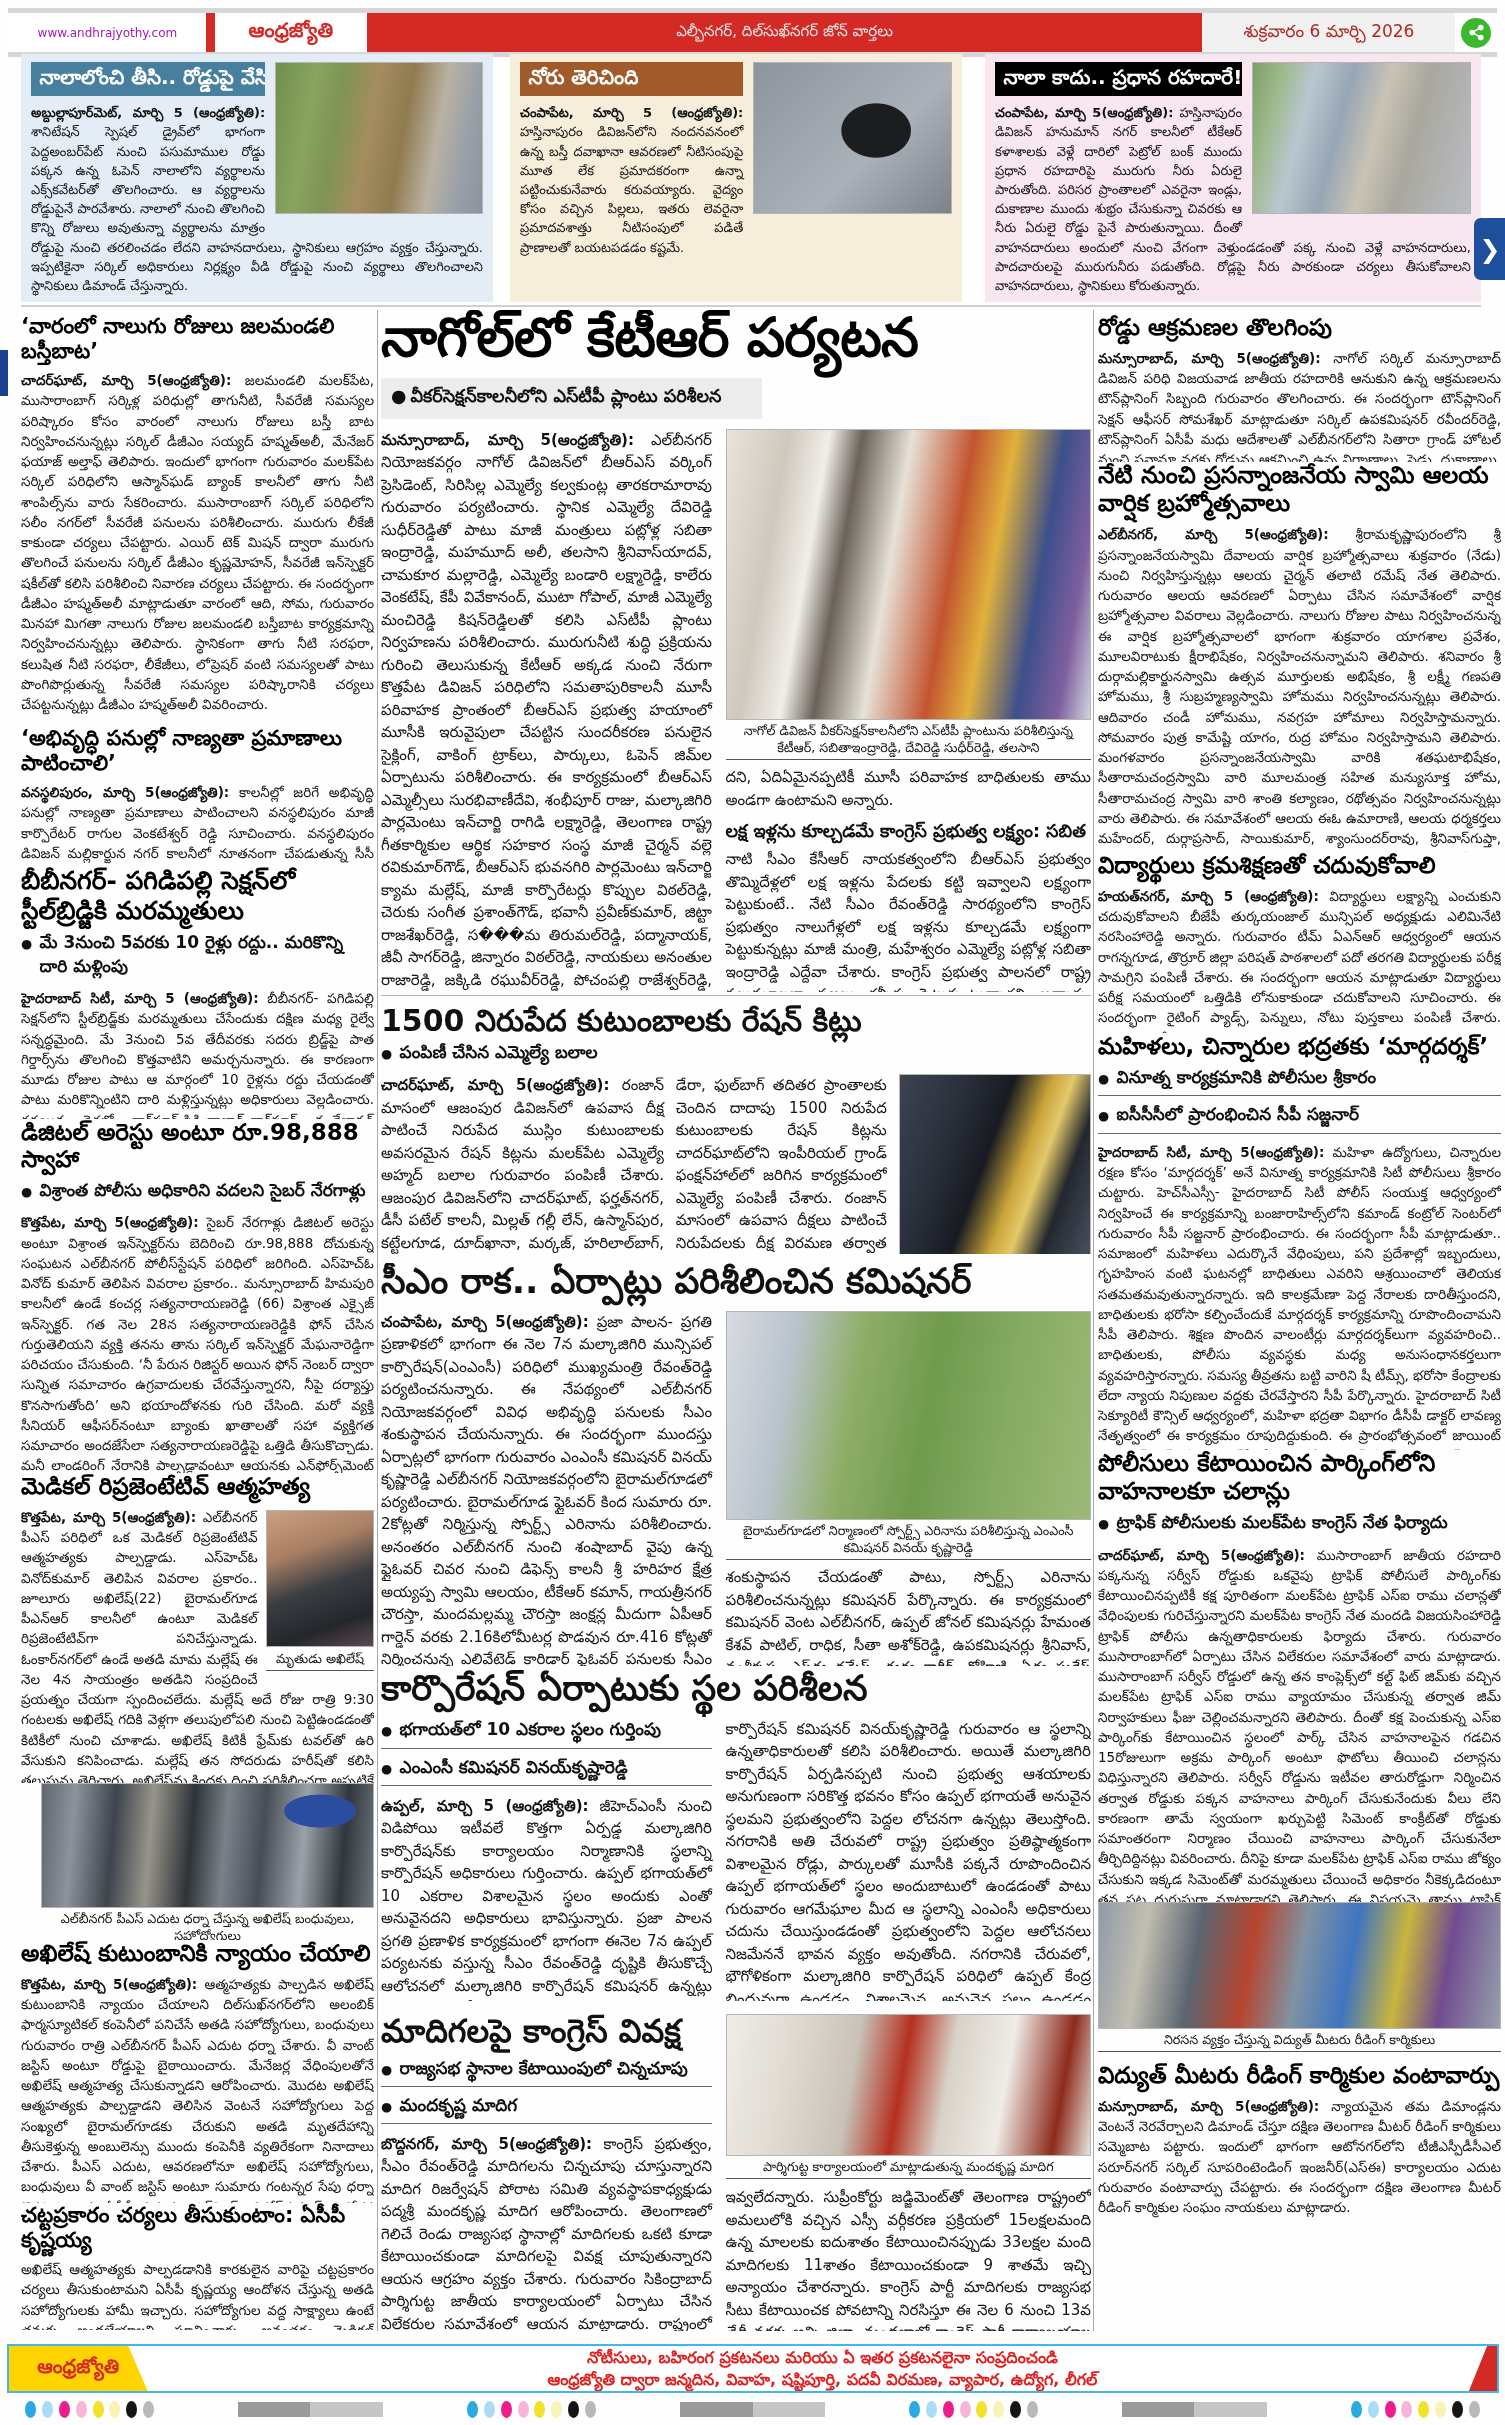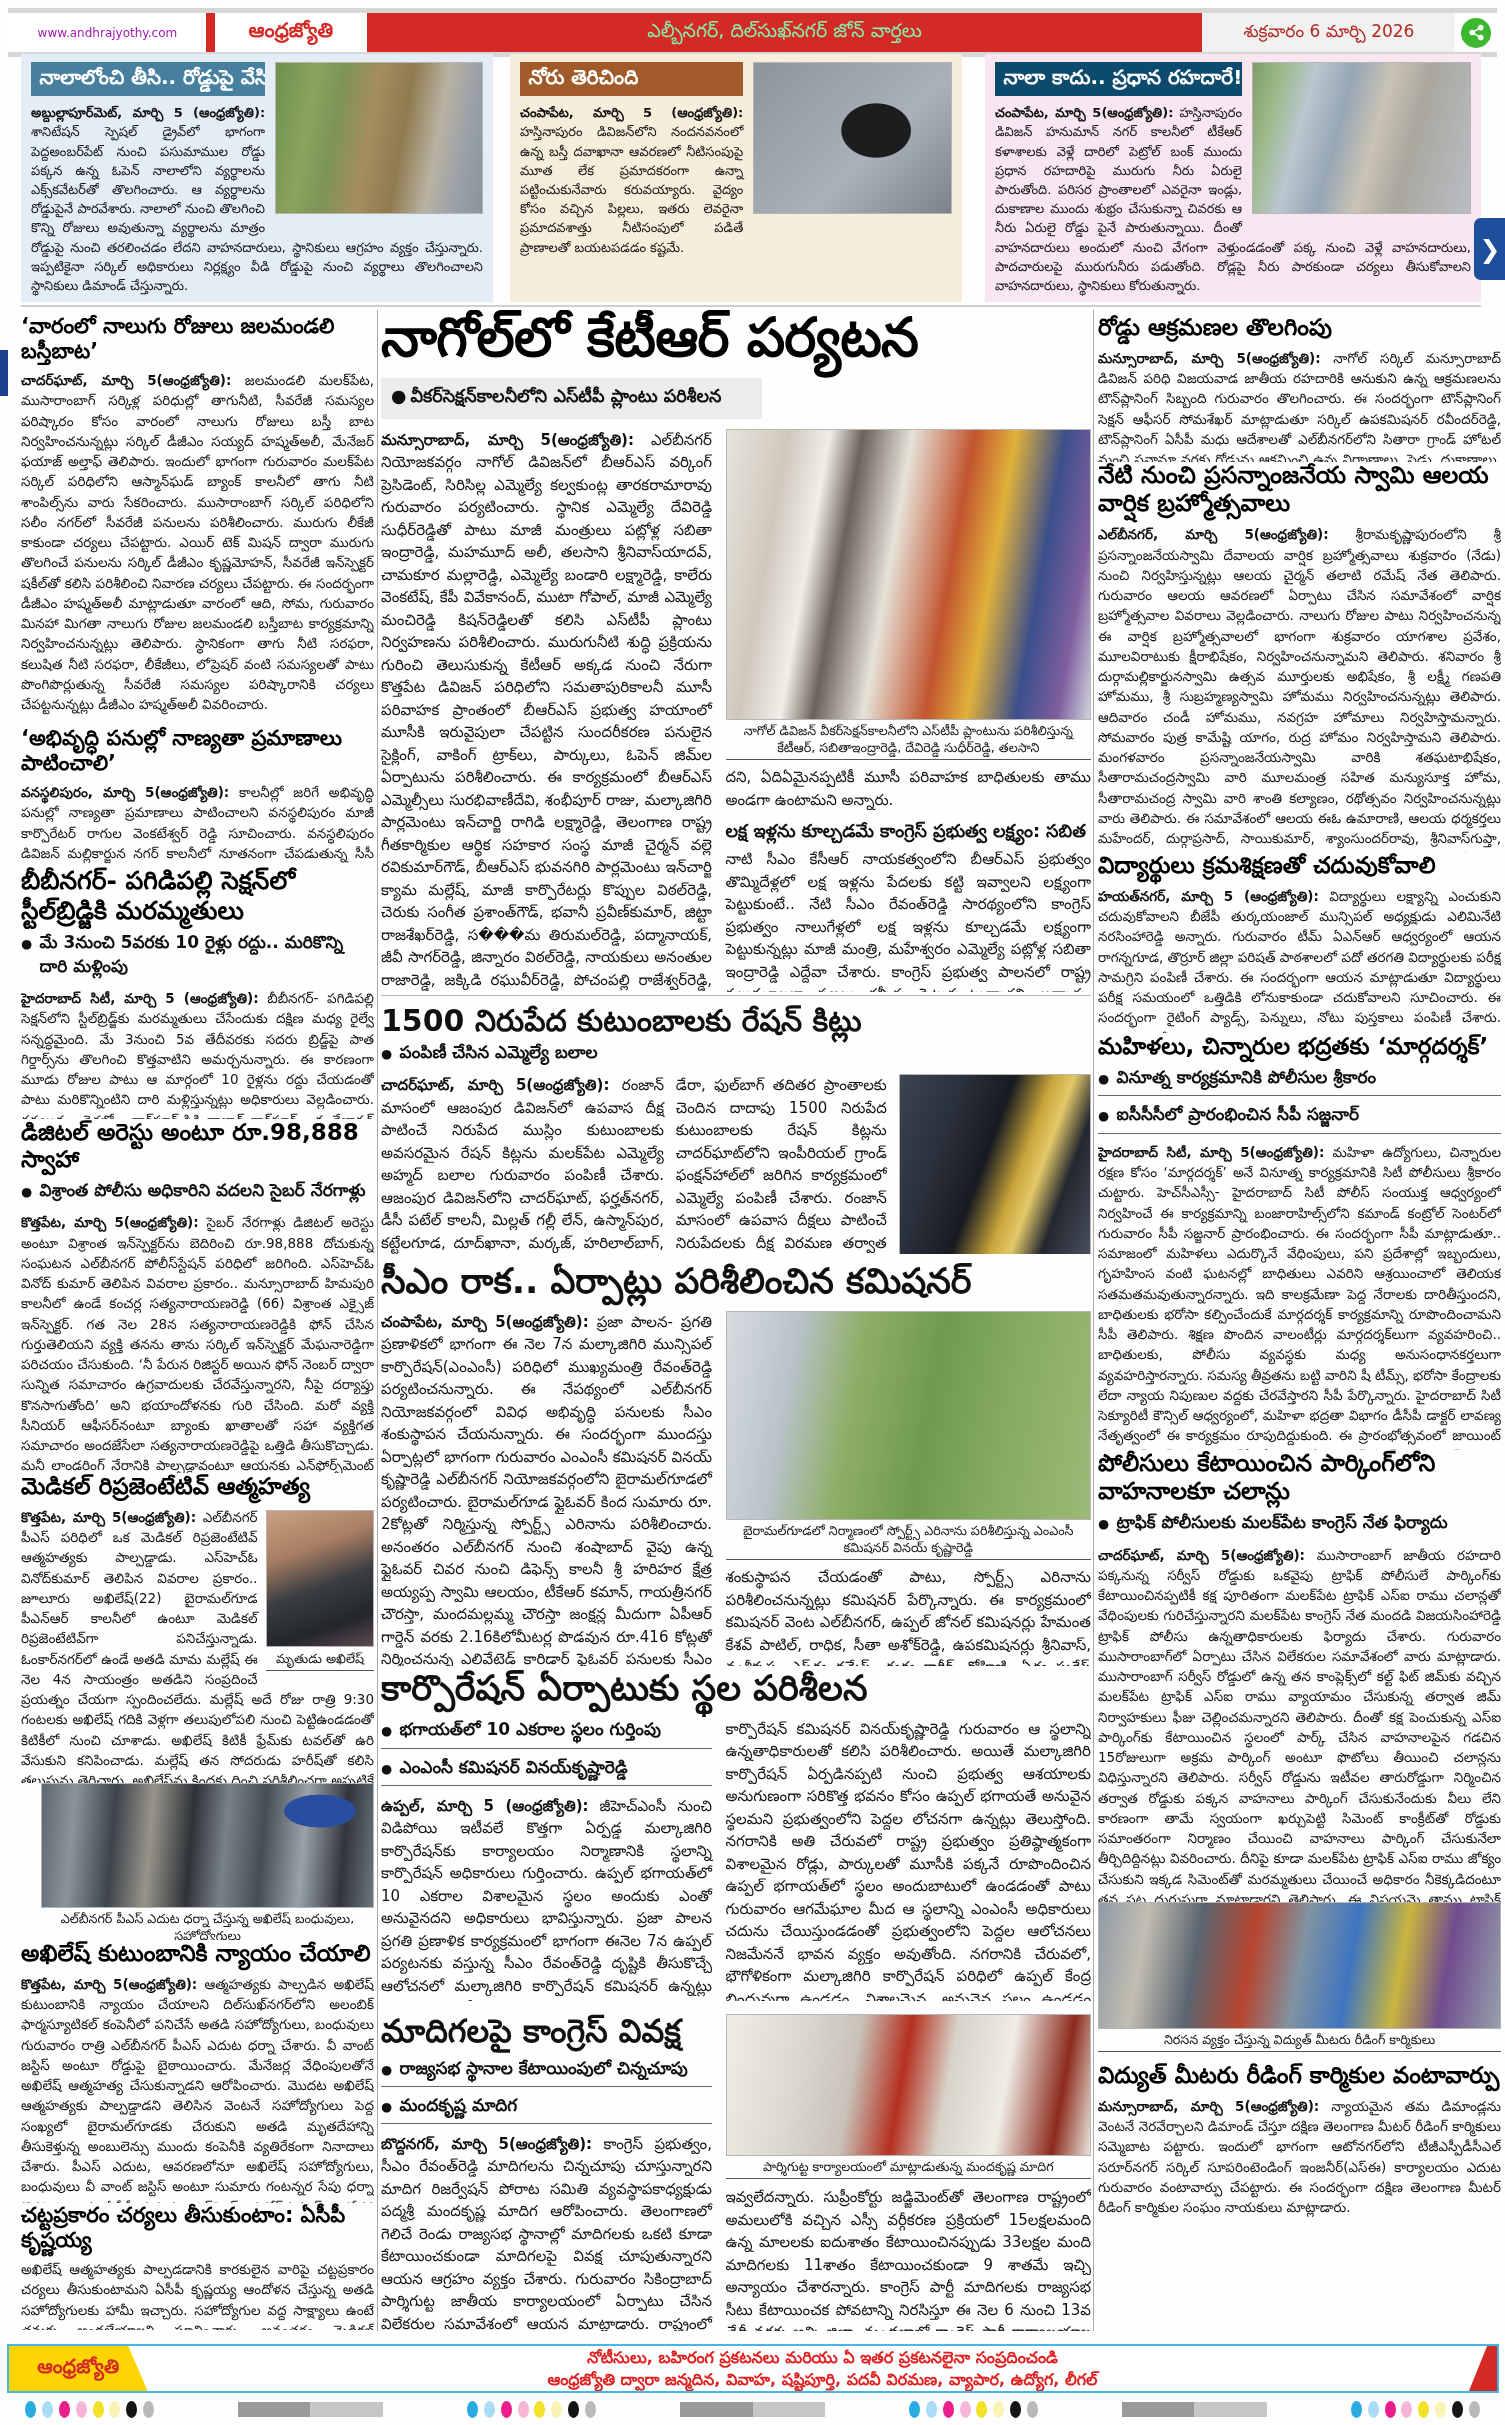--- a/index.html
+++ b/index.html
@@ -5,35 +5,35 @@
   html,body{margin:0;padding:0;background:#e8e8e8;}
   .page{position:relative;width:1506px;height:2426px;background:#fefefe;overflow:hidden;
         font-family:"DejaVu Sans","Liberation Sans",sans-serif;color:#111;}
   
   .masthead{position:absolute;left:8.4px;top:8.4px;width:1489px;height:39px;display:flex;
             border-top:5px solid #d6d6d6;border-bottom:5px solid #d6d6d6;background:#fff;}
   .mh-web{width:198px;display:flex;align-items:center;justify-content:center;font-size:12px;color:#a21caf;}
   .mh-div{width:8.4px;background:#d42a26;}
   .mh-brand{width:152px;display:flex;align-items:center;justify-content:center;
             color:#d42a26;font-weight:800;font-size:20px;}
-  .mh-zone{flex:1;background:#d42a26;color:#86efac;font-size:19px;display:flex;align-items:center;justify-content:center;}
+  .mh-zone{flex:1;background:#d42a26;color:#e5e5e5;font-size:15px;display:flex;align-items:center;justify-content:center;}
   .mh-date{width:253px;background:#f1f1f1;color:#b3261e;font-size:17px;display:flex;align-items:center;justify-content:center;}
   .mh-share{width:42px;display:flex;align-items:center;justify-content:center;}
   .share-circle{width:30px;height:30px;border-radius:50%;background:#3cb82e;display:flex;align-items:center;justify-content:center;cursor:pointer;}
   
   .story{position:absolute;top:54px;height:248px;box-sizing:border-box;padding:8.4px 10px;overflow:hidden;}
   .story1{left:21px;width:472px;background:#e4edf6;}
   .story2{left:510px;width:452px;background:#f6eedb;}
   .story3{left:985px;width:496px;background:#f8e6f0;}
   .story-photo{float:right;width:46%;height:152px;margin:0 0 6.7px 10px;border:0.8px solid #b9b9b9;}
   .story-head{height:34px;color:#fff;font-weight:800;font-size:20px;display:flex;align-items:center;
               padding:0 8.4px;margin-bottom:6.7px;overflow:hidden;white-space:nowrap;}
   .story1 .story-head{background:#47809f;}
   .story2 .story-head{background:#a15a2a;}
-  .story3 .story-head{background:#0c4a6e;}
+  .story3 .story-head{background:#000000;}
   .story-body{font-size:13px;line-height:1.48;text-align:justify;margin:0;}
   .next-btn{position:absolute;right:0;top:218px;width:32px;height:62px;background:#1d4f9c;color:#fff;
             display:flex;align-items:center;justify-content:center;font-size:25px;font-weight:800;
             border-radius:6.7px 0 0 6.7px;cursor:pointer;}
   .edge-mark{position:absolute;left:0;top:350px;width:7.6px;height:46px;background:#1d3f8f;}
   
   .hr-top{position:absolute;left:21px;top:305px;width:1460px;height:1.7px;background:#cfcfcf;}
   .vsep{position:absolute;top:310px;width:0.8px;height:2021px;background:#a8a8a8;}
   
   .sec{overflow:hidden;}

